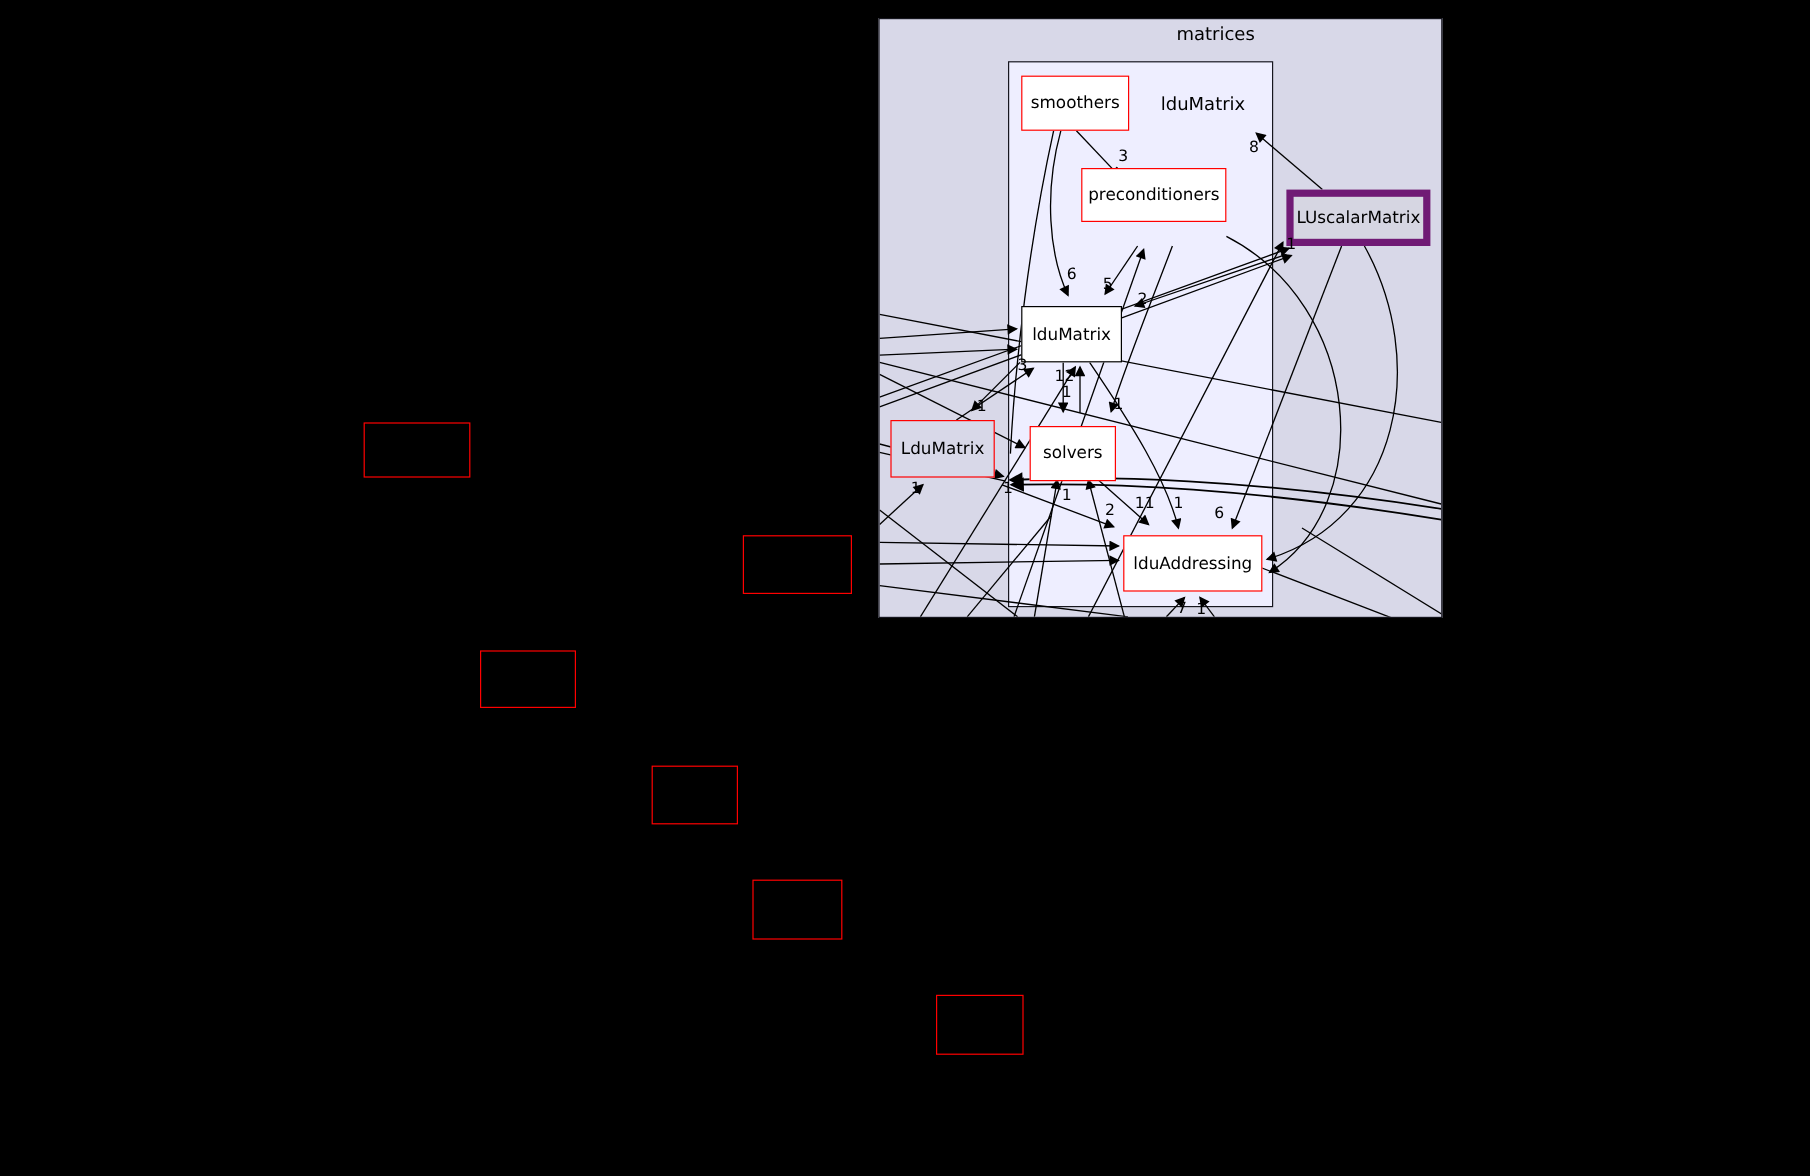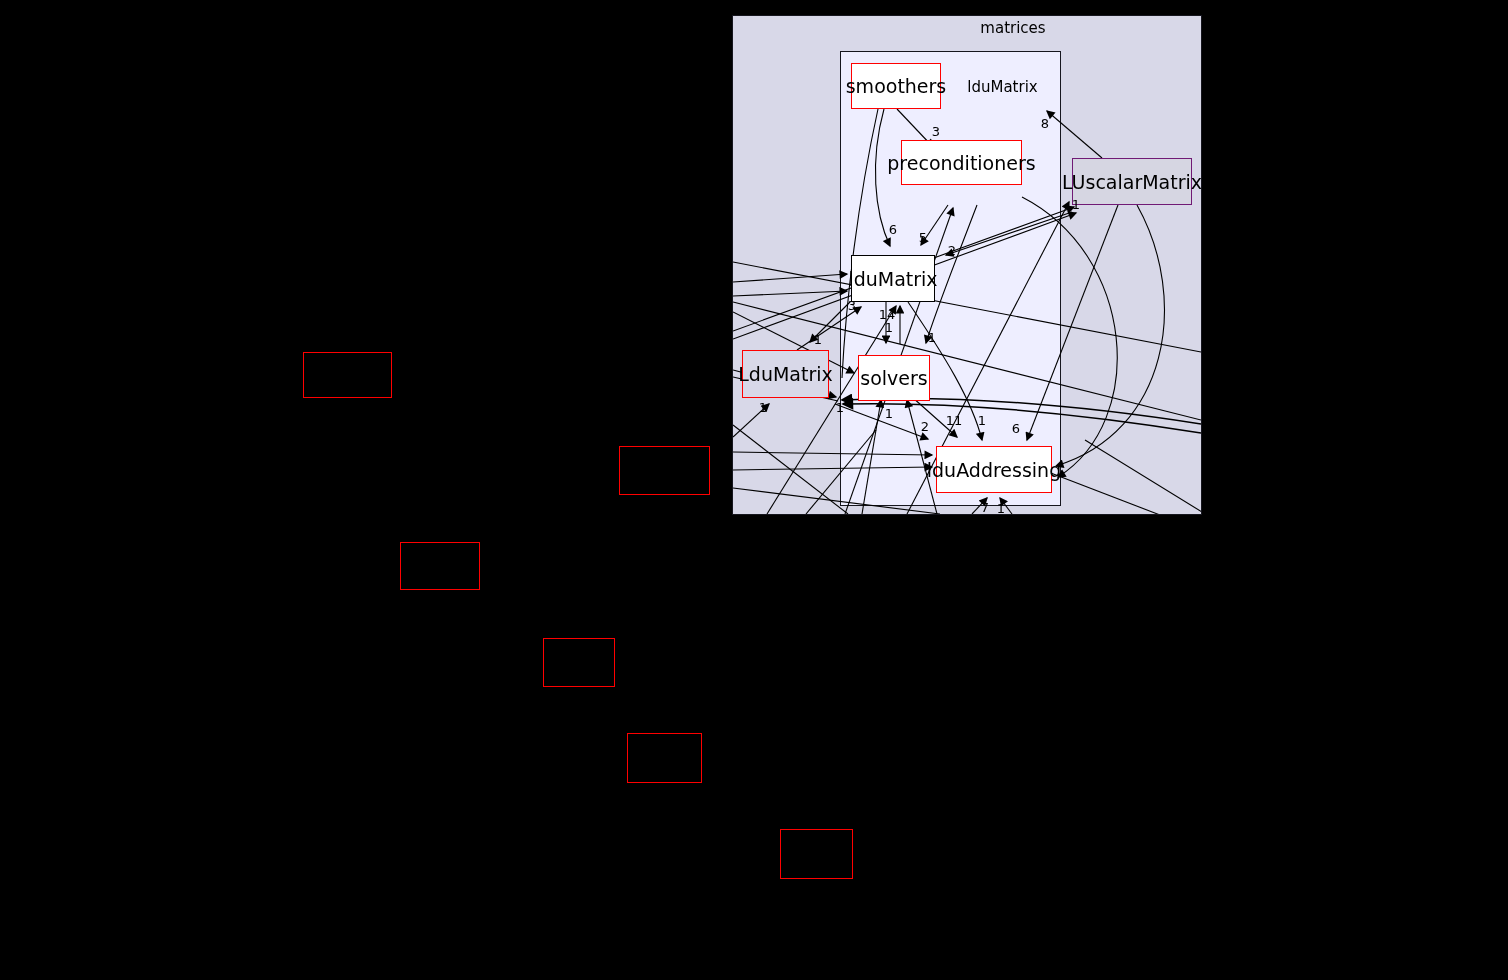--- a/index.html
+++ b/index.html
@@ -11,25 +11,25 @@
   .cluster{position:absolute;box-sizing:border-box;z-index:1;}
   .cluster-outer{left:732px;top:15px;width:470px;height:500px;background:#d8d8e8;border:1px solid #16161e;}
   .cluster-inner{left:840px;top:51px;width:221px;height:455px;background:#eeeeff;border:1px solid #16161e;}
   .cluster-label{position:absolute;z-index:5;color:#000;font-size:15px;white-space:nowrap;}
   .cluster-label.outer{left:732px;top:19px;width:562px;text-align:center;}
   .cluster-label.inner{left:950px;top:78px;width:105px;text-align:center;}
   svg.edges{position:absolute;left:0;top:0;z-index:2;}
   .node{
     position:absolute;box-sizing:border-box;z-index:3;
     display:flex;align-items:center;justify-content:center;
-    font-size:19px;color:#000;white-space:nowrap;
+    font-size:14px;color:#000;white-space:nowrap;
   }
   .node.redbox{border:1.5px solid #ff0000;}
   .node.blackbox{border:1px solid #000;}
-  .node.greybox{border:1px solid #701a75;}
+  .node.greybox{border:6px solid #701a75;}
   .fill-white{background:#ffffff;}
   .fill-lav{background:#d8d8e8;}
   .fill-grey{background:#d6d6e2;}
   .fill-none{background:transparent;}
   .elabel{
     position:absolute;z-index:4;transform:translate(-50%,-50%);
     font-size:13px;color:#000;line-height:1;white-space:nowrap;
   }
 </style>
 </head>
@@ -137,21 +137,21 @@
   <span></span>
 </div>
 
 <div class="elabel" style="left:936px;top:131px">3</div>
 <div class="elabel" style="left:893px;top:229px">6</div>
 <div class="elabel" style="left:923px;top:237px">5</div>
 <div class="elabel" style="left:952px;top:250px">2</div>
 <div class="elabel" style="left:1045px;top:123px">8</div>
 <div class="elabel" style="left:1076px;top:204px">1</div>
 <div class="elabel" style="left:852px;top:305px">3</div>
-<div class="elabel" style="left:887px;top:314px">14</div>
+<div class="elabel" style="left:887px;top:314px">12</div>
 <div class="elabel" style="left:889px;top:327px">1</div>
 <div class="elabel" style="left:932px;top:337px">1</div>
 <div class="elabel" style="left:818px;top:339px">1</div>
 <div class="elabel" style="left:763px;top:407px">1</div>
 <div class="elabel" style="left:840px;top:407px">1</div>
 <div class="elabel" style="left:889px;top:413px">1</div>
 <div class="elabel" style="left:925px;top:426px">2</div>
 <div class="elabel" style="left:954px;top:420px">11</div>
 <div class="elabel" style="left:982px;top:420px">1</div>
 <div class="elabel" style="left:1016px;top:428px">6</div>

